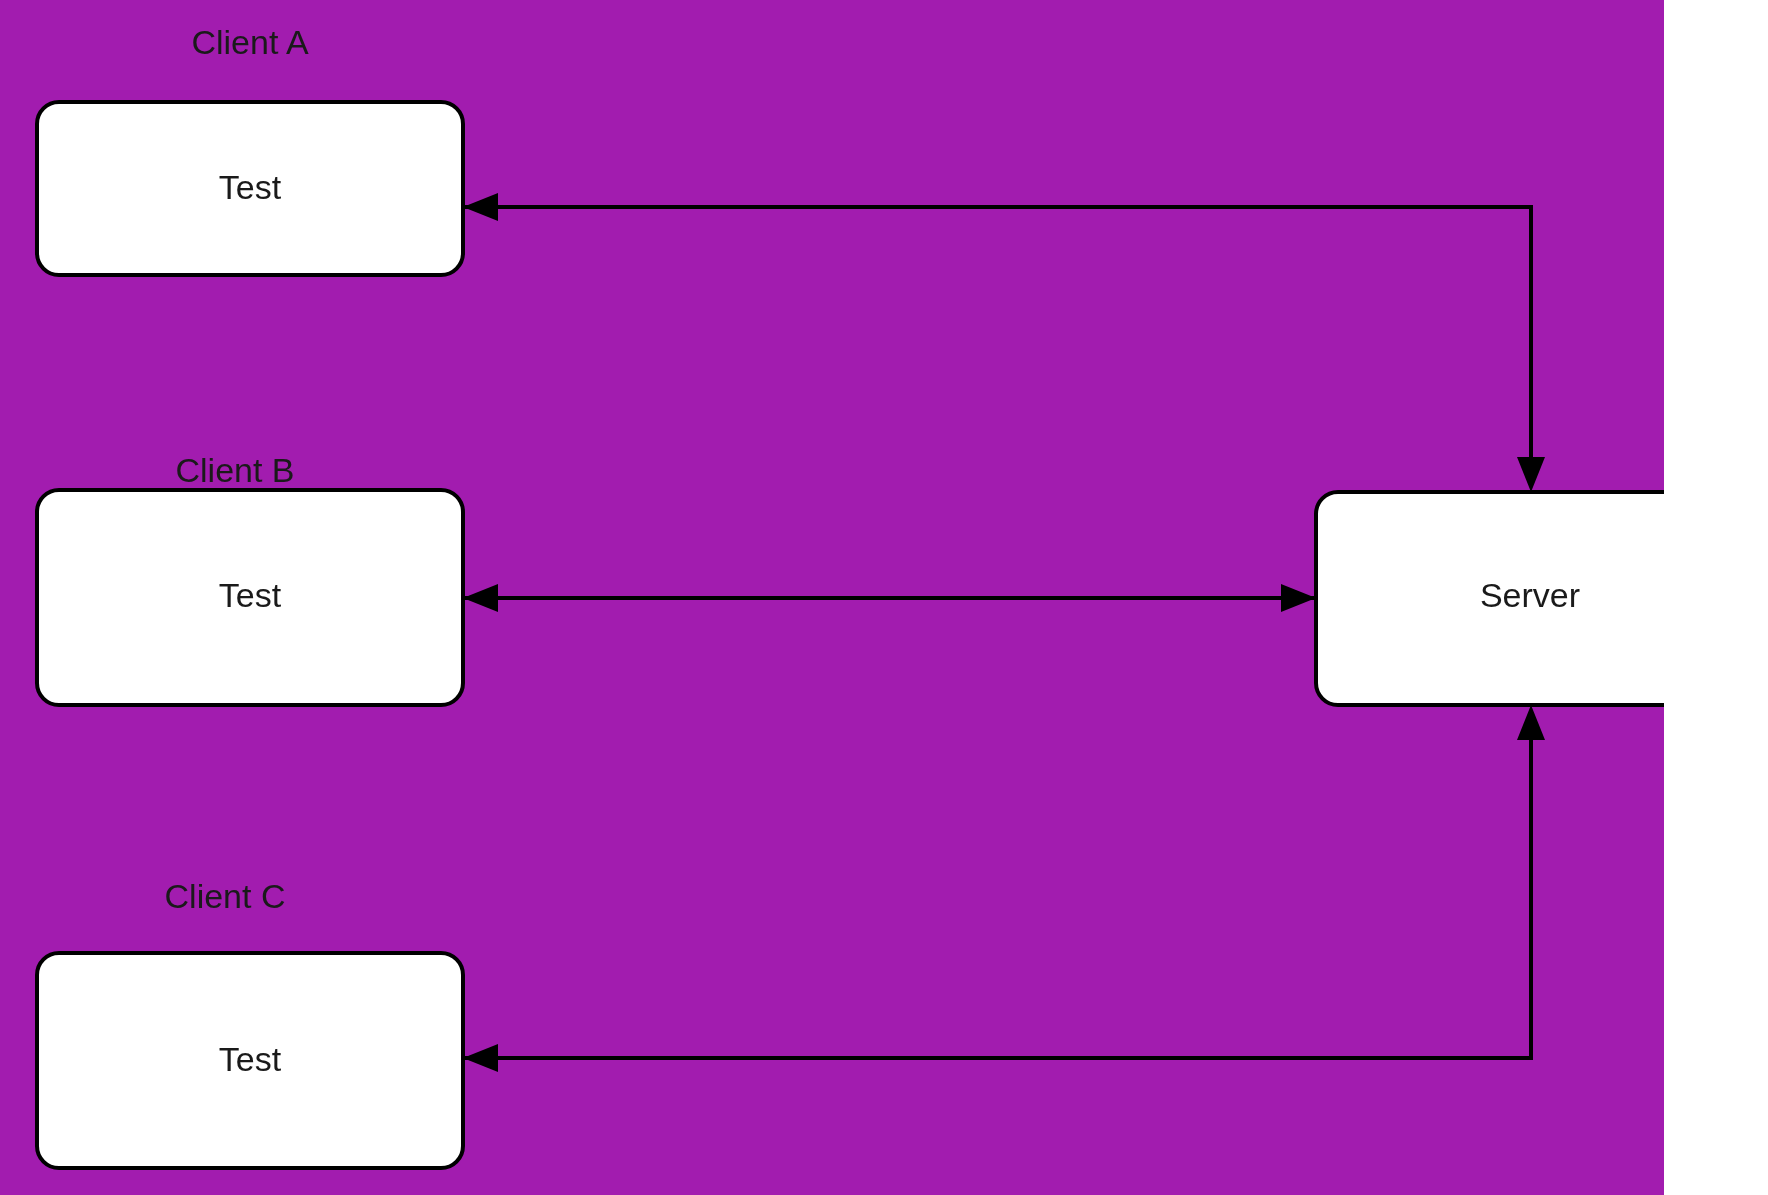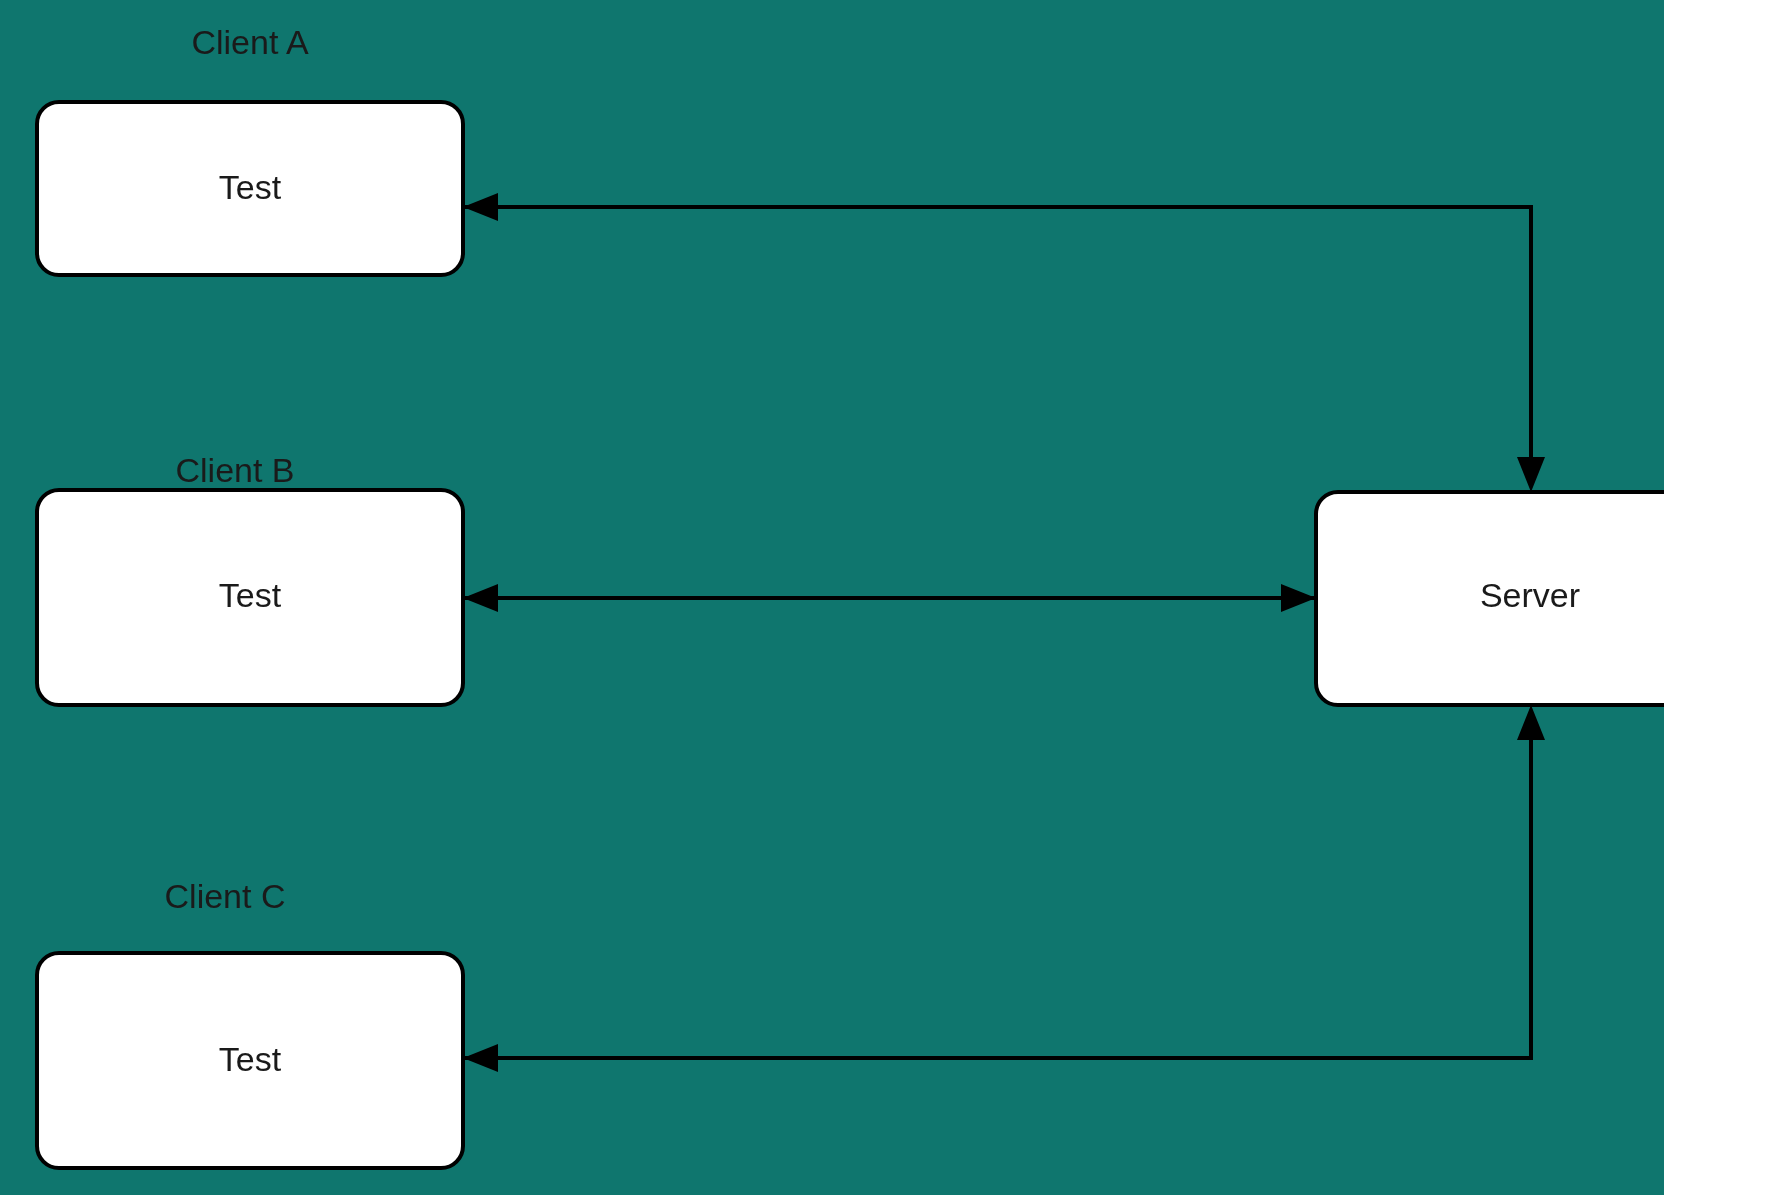--- a/index.html
+++ b/index.html
@@ -4,21 +4,21 @@
 <style>
   html, body {
     margin: 0;
     padding: 0;
     background: #ffffff;
   }
   #canvas {
     position: relative;
     width: 1664px;
     height: 1195px;
-    background: #0f766e;
+    background: #a21caf;
     overflow: hidden;
     font-family: "Liberation Sans", sans-serif;
   }
   #diagram-svg {
     position: absolute;
     left: 0;
     top: 0;
     width: 1768px;
     height: 1195px;
   }

